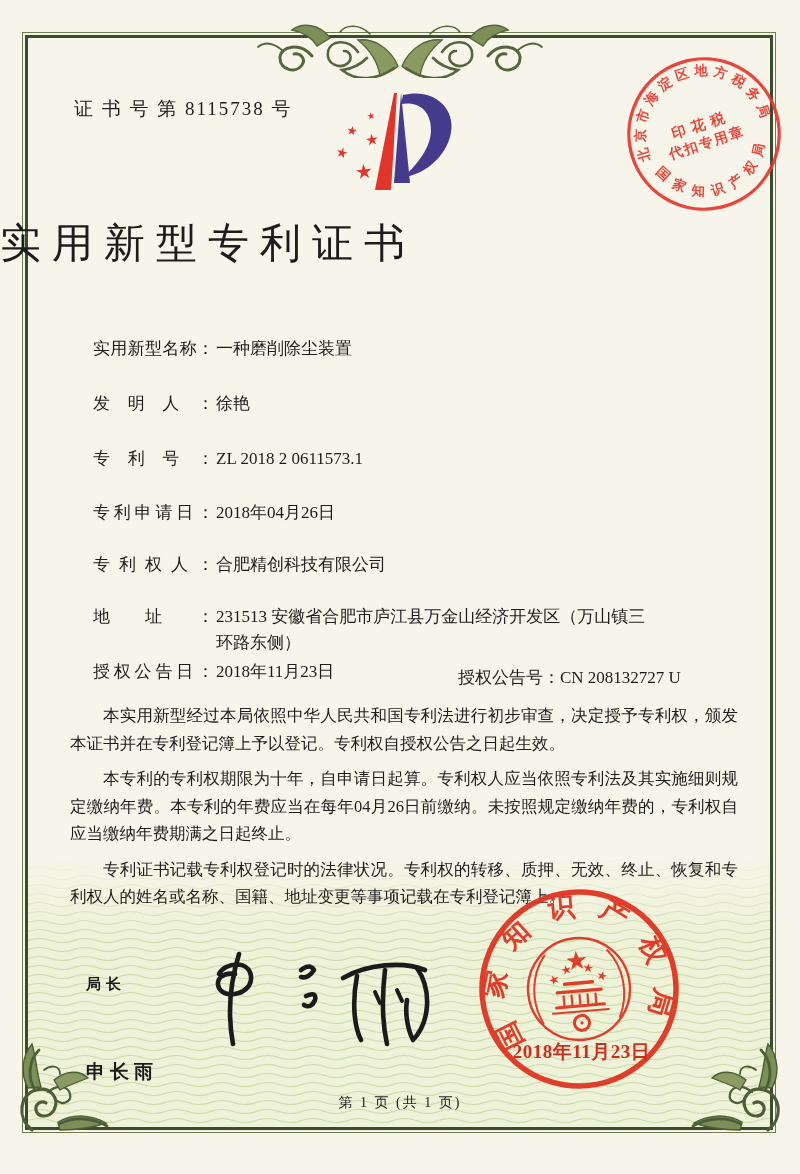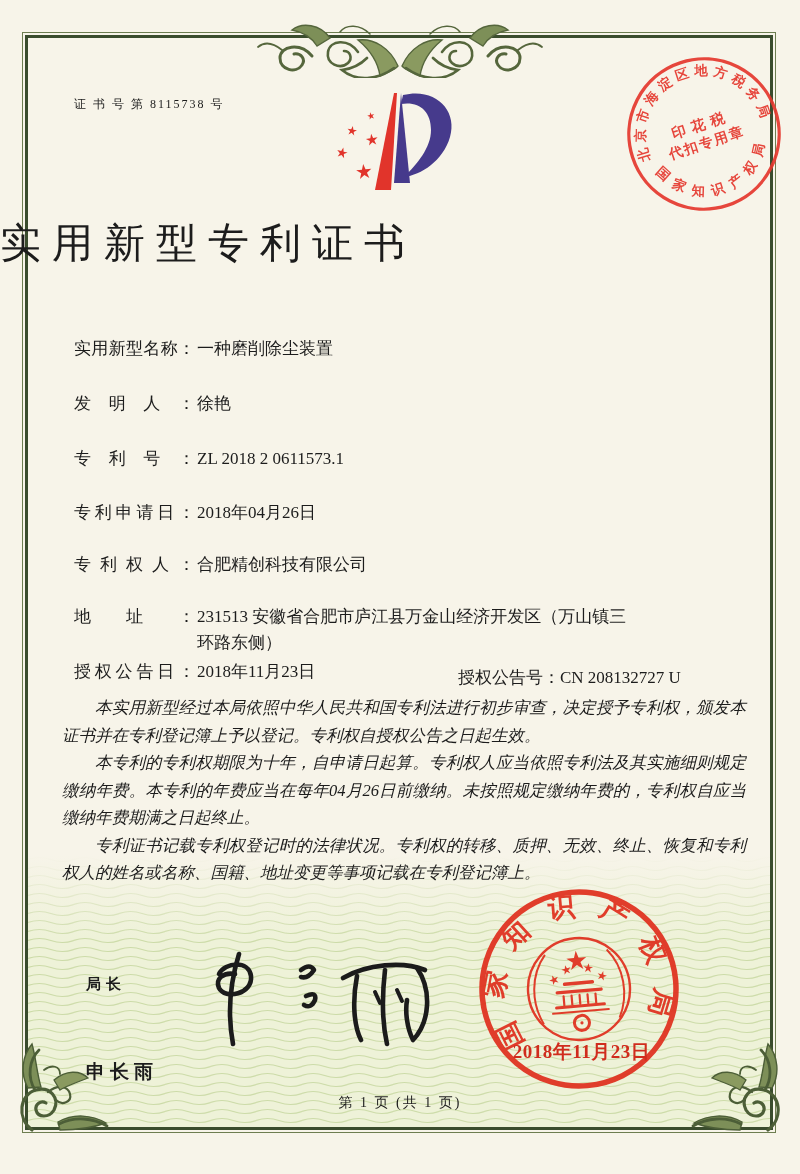--- a/index.html
+++ b/index.html
@@ -19,38 +19,38 @@
   
   .waves{position:absolute;left:5px;right:5px;bottom:5px;height:272px;}
   .waves svg{display:block;width:100%;height:100%;}
   .wavefade{position:absolute;left:0;right:0;top:0;height:84px;
     background:linear-gradient(180deg,#f7f4e9 0%,rgba(247,244,233,0) 100%);}
   
   .orn-top{position:absolute;left:50%;top:16px;transform:translateX(-50%);width:300px;height:62px;}
   .orn-bl{position:absolute;left:12px;top:1042px;width:112px;height:104px;}
   .orn-br{position:absolute;left:676px;top:1042px;width:112px;height:104px;transform:scaleX(-1);}
   
-  .cert-no{position:absolute;left:74px;top:96px;font-size:12px;letter-spacing:2px;}
+  .cert-no{position:absolute;left:74px;top:96px;font-size:19px;letter-spacing:2px;}
   .logo{position:absolute;left:331px;top:84px;width:132px;height:122px;}
   .title{
     position:absolute;left:0;right:0;top:216px;text-align:left;
     font-size:41px;font-weight:400;letter-spacing:11px;
   }
   
   .frow{position:absolute;left:74px;font-size:17px;line-height:26px;}
-  .flabel{display:inline-block;width:121px;text-align:justify;text-align-last:justify;vertical-align:top;}
+  .flabel{display:inline-block;width:121px;text-align:justify;text-align-last:justify;vertical-align:top;margin-left:19px;}
   .fvalue{display:inline-block;vertical-align:top;margin-left:2px;}
   .addr .fvalue{width:436px;}
   .frow-right{position:absolute;left:458px;font-size:17px;line-height:26px;}
   
   .body-text{
     position:absolute;left:62px;top:694px;width:684px;
     font-size:16.5px;line-height:27.5px;text-align:justify;
   }
-  .body-text p{margin:0;text-indent:2em;font-style:italic;}
+  .body-text p{margin:8px;text-indent:2em;}
   
   .sig-title{position:absolute;left:86px;top:975px;
     font-family:"Liberation Sans","DejaVu Sans",sans-serif;font-size:15px;font-weight:600;letter-spacing:5px;}
   .sig-name{position:absolute;left:86px;top:1017px;
     font-family:"Liberation Sans","DejaVu Sans",sans-serif;font-size:19px;font-weight:600;letter-spacing:5px;margin-top:42px;}
   .signature{position:absolute;left:205px;top:940px;width:240px;height:118px;}
   .seal{position:absolute;left:468px;top:878px;width:222px;height:222px;}
   .seal-date{position:absolute;left:494px;top:1039px;width:175px;text-align:center;
     color:#d02c1d;font-size:19px;font-weight:700;letter-spacing:0.5px;}
   .footer{position:absolute;left:0;right:0;top:1094px;text-align:center;font-size:14px;letter-spacing:2px;}

